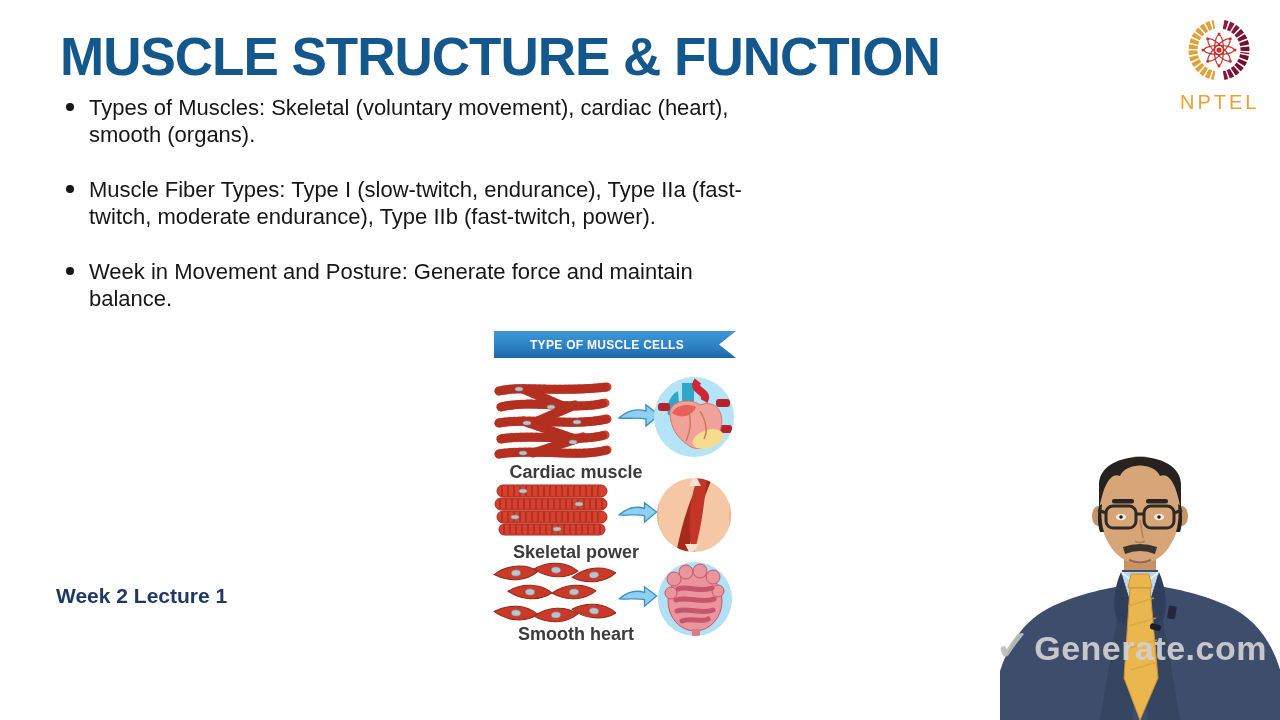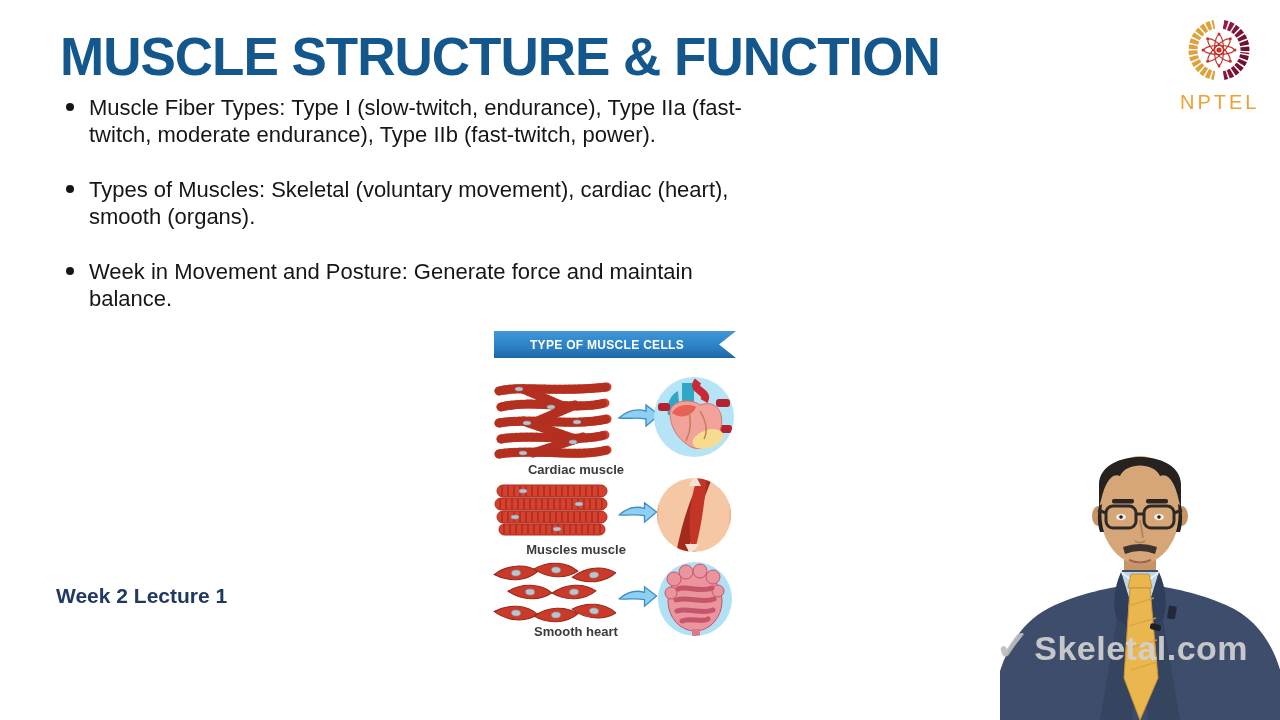--- a/index.html
+++ b/index.html
@@ -21,21 +21,21 @@
 
   
   .diagram { position:absolute; left:490px; top:331px; width:250px; height:314px; }
   .banner { position:absolute; left:4px; top:0; width:242px; height:27px;
             background:linear-gradient(#3f97d8, #2a7fc2 62%, #1d66a6);
             clip-path:polygon(0 0, 100% 0, 93% 50%, 100% 100%, 0 100%);
             color:#fff; font-weight:bold; font-size:12px; letter-spacing:0.3px;
             display:flex; align-items:center; justify-content:center;
             padding-right:16px; white-space:nowrap; }
   .dg { position:absolute; }
-  .dg-label { position:absolute; width:172px; text-align:center; font-size:13px;
+  .dg-label { position:absolute; width:172px; text-align:center; font-size:18px;
               font-weight:bold; color:#3b3b3b; }
 
   
   .logo { position:absolute; left:1180px; top:14px; width:78px; text-align:center; }
   .logo-text { margin-top:1px; color:#F0A030; font-weight:normal; font-size:20px;
                letter-spacing:3px; }
 
   
   .presenter { position:absolute; left:1000px; top:420px; width:280px; height:300px; z-index:1; }
   .watermark { position:absolute; left:995px; top:627px; z-index:2; display:flex;
@@ -48,25 +48,25 @@
 </head>
 <body>
 
 <div id="stage">
 
   <div class="title">MUSCLE STRUCTURE &amp; FUNCTION</div>
 
   <ul class="bullets">
     <li>
       <span class="dot"></span>
-      <span>Muscle Fiber Types: Type I (slow-twitch, endurance), Type IIa (fast-twitch, moderate endurance), Type IIb (fast-twitch, power).</span>
+      <span>Types of Muscles: Skeletal (voluntary movement), cardiac (heart), smooth (organs).</span>
     </li>
     <li>
       <span class="dot"></span>
-      <span>Types of Muscles: Skeletal (voluntary movement), cardiac (heart), smooth (organs).</span>
+      <span>Muscle Fiber Types: Type I (slow-twitch, endurance), Type IIa (fast-twitch, moderate endurance), Type IIb (fast-twitch, power).</span>
     </li>
     <li>
       <span class="dot"></span>
       <span>Week in Movement and Posture: Generate force and maintain balance.</span>
     </li>
   </ul>
 
   <div class="footer-label">Week 2 Lecture 1</div>
 
   <div class="diagram">
@@ -169,21 +169,21 @@
       <g clip-path="url(#sclip)">
         <path d="M8,0 C2,26 2,52 8,78 L-4,78 L-4,0 Z" fill="#eab08b"></path>
         <path d="M70,0 C76,26 76,52 70,78 L82,78 L82,0 Z" fill="#eab08b"></path>
         <path d="M50,-4 C34,20 26,52 20,82 L32,82 C38,54 48,22 60,-4 Z" fill="#a52a1e"></path>
         <path d="M44,-2 C34,22 32,52 38,80 C46,56 50,24 52,-2 Z" fill="#c23527"></path>
         <path d="M40,-2 L46,10 L34,10 Z" fill="#f2e3d3"></path>
         <path d="M36,80 L44,68 L30,68 Z" fill="#f2e3d3"></path>
       </g>
     </svg>
 
-    <div class="dg-label" style="left:0;top:211px">Muscles muscle</div>
+    <div class="dg-label" style="left:0;top:211px">Skeletal power</div>
 
     <svg class="dg" style="left:2px;top:231px" width="124" height="64" viewBox="0 0 124 64">
       <g>
         <g transform="translate(2,4) rotate(-4 22 7)">
           <path d="M0,7 C14,-2 32,-2 44,7 C32,16 14,16 0,7 Z" fill="#c93a2a" stroke="#962616"></path>
           <ellipse cx="22" cy="7" rx="4.5" ry="3" fill="#b9c4cc" stroke="#8a97a1" stroke-width="0.6"></ellipse>
           </g>
         <g transform="translate(42,1) rotate(3 22 7)">
           <path d="M0,7 C14,-2 32,-2 44,7 C32,16 14,16 0,7 Z" fill="#c93a2a" stroke="#962616"></path>
           <ellipse cx="22" cy="7" rx="4.5" ry="3" fill="#b9c4cc" stroke="#8a97a1" stroke-width="0.6"></ellipse>
@@ -334,16 +334,16 @@
 
     <path d="M140,100 L143,118 M135,121 C138,123 142,123 145,121" fill="none" stroke="#b08155" stroke-width="1.6"></path>
 
     <path d="M123,127 Q140,121 157,127 L155,134 Q140,128 125,134 Z" fill="#3a3330"></path>
 
     <path d="M129,140 Q140,145 151,140" fill="none" stroke="#9c6450" stroke-width="2"></path>
   </svg>
 
   <div class="watermark">
     <span class="check">✓</span>
-    <span class="wm-text">Skeletal.com</span>
+    <span class="wm-text">Generate.com</span>
   </div>
 
 </div>
 
 </body></html>

